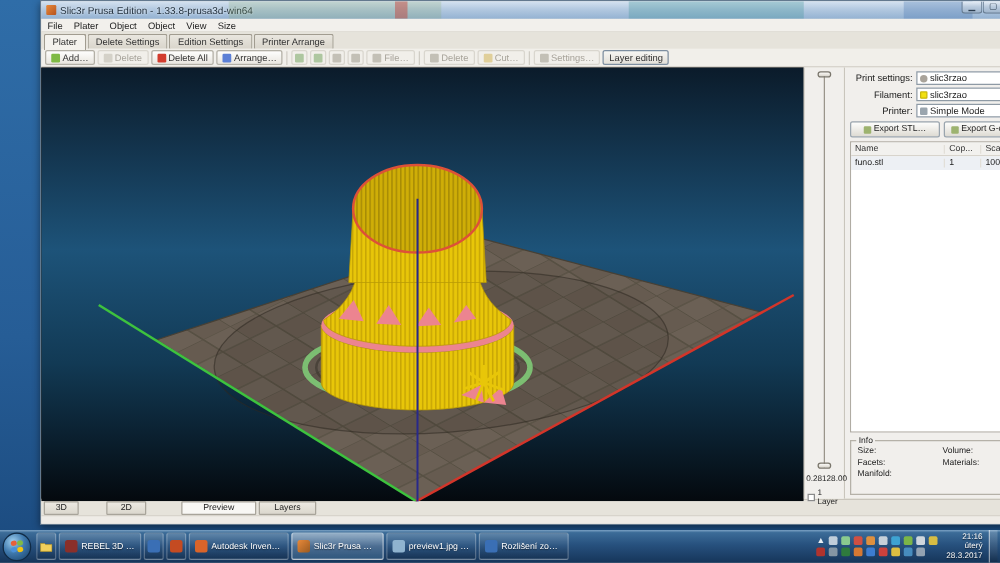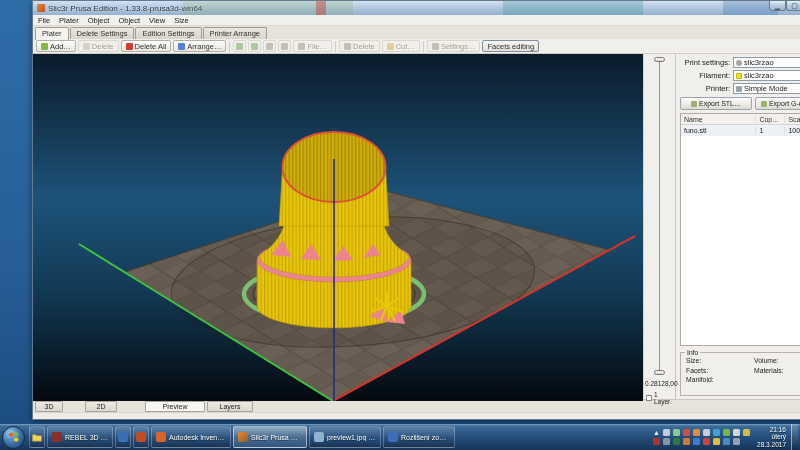--- a/index.html
+++ b/index.html
@@ -170,21 +170,21 @@
       <div class="tbtn disabled">
           <span class="tico" style="background:#e0cf9a;"></span>
           <span>Cut…</span>
         </div>
       <div class="tb-sep"></div>
       <div class="tbtn disabled">
           <span class="tico" style="background:#c3c0b6;"></span>
           <span>Settings…</span>
         </div>
       <div class="tbtn toggled">
-          <span>Facets editing</span>
+          <span>Layer editing</span>
         </div>
     </div>
 
     <div class="main">
 
       <div class="canvas-wrap">
         <svg width="610" height="347" viewBox="0 0 610 347">
           <defs>
             <linearGradient id="bgGrad" x1="0" y1="0" x2="0" y2="1">
               <stop offset="0" stop-color="#0b1b2a"></stop>

